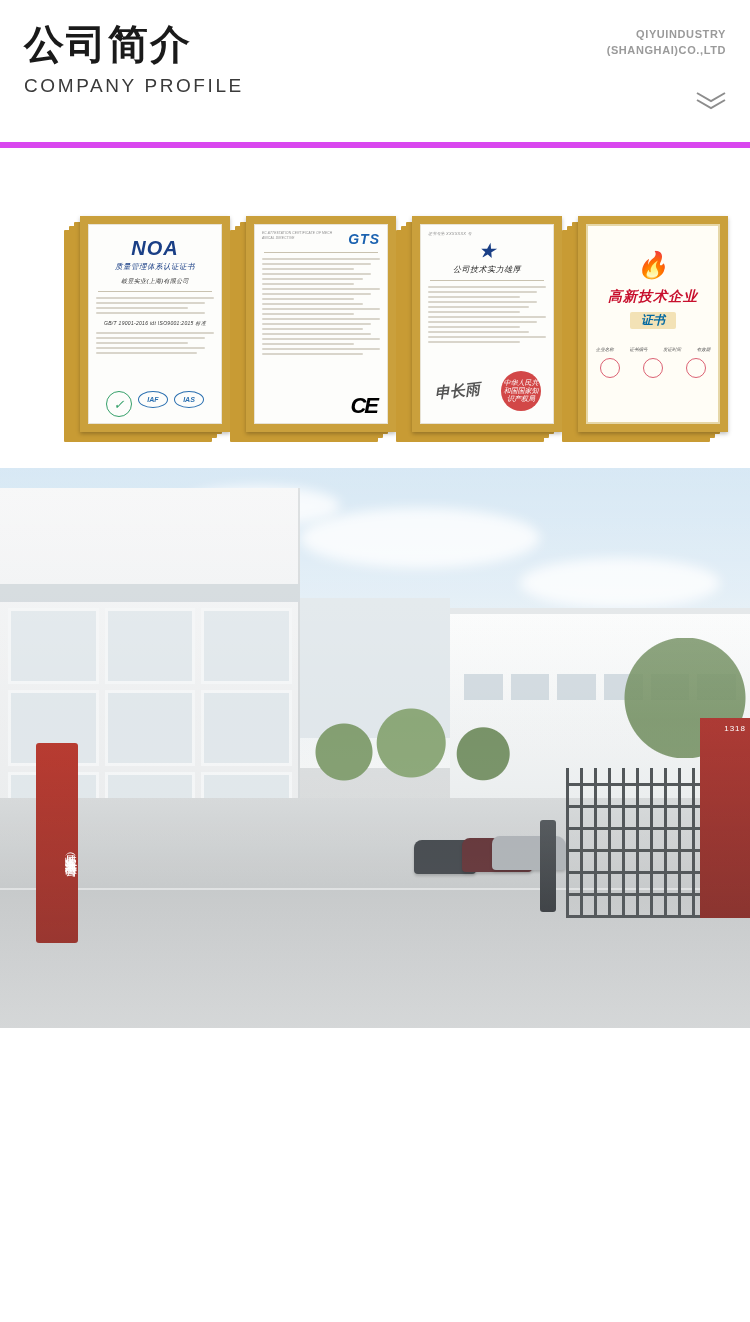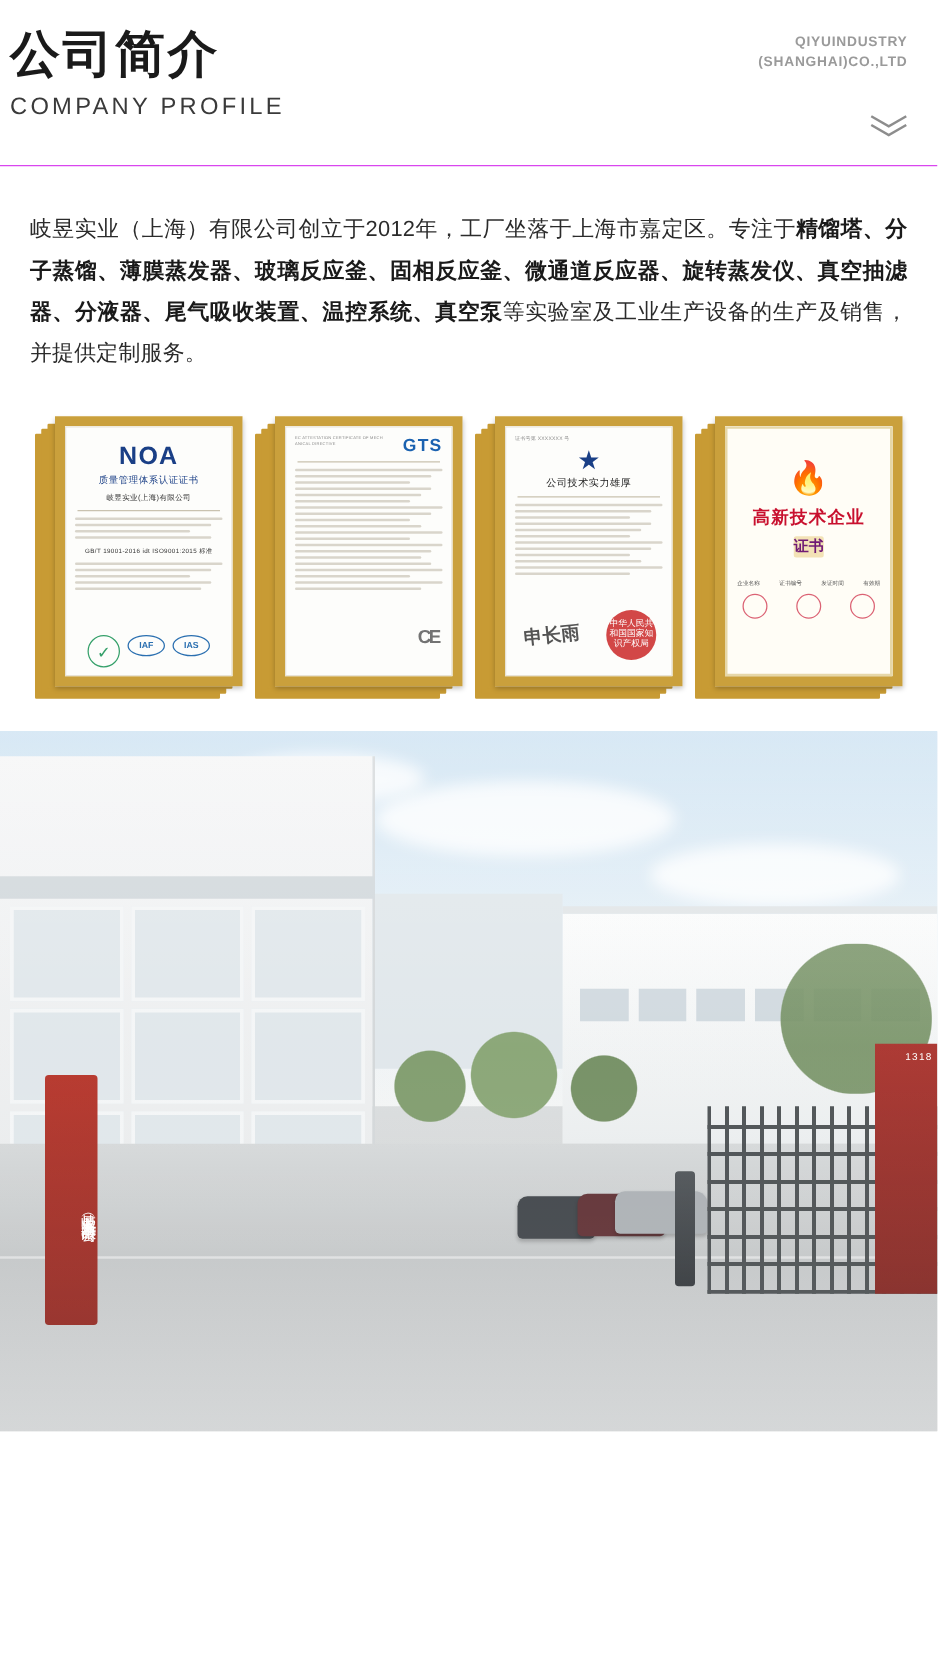--- a/index.html
+++ b/index.html
@@ -13,23 +13,23 @@
   .page {
     position: relative;
     width: 750px;
     height: 1322px;
     background: #ffffff;
   }
 
   
   .header {
     position: relative;
-    height: 133px;
-    border-bottom: 1px solid #d946ef;
-    padding: 18px 24px 0 8px;
+    height: 148px;
+    border-bottom: 6px solid #d946ef;
+    padding: 18px 24px 0 24px;
   }
   .header-title {
     font-size: 40px;
     font-weight: bold;
     color: #1a1a1a;
     letter-spacing: 2px;
     line-height: 52px;
   }
   .header-sub {
     font-size: 19px;
@@ -72,22 +72,22 @@
     letter-spacing: 0.2px;
   }
   .para + .para { margin-top: 28px; }
   .para b { font-weight: bold; color: #1a1a1a; }
 
   
   .certs {
     margin-top: 34px;
     padding: 0 22px;
     display: flex;
-    justify-content: center;
-    gap: 10px;
+    justify-content: flex-end;
+    font-style: italic;
   }
   .cert-stack {
     position: relative;
     width: 166px;
     height: 240px;
   }
   .cert-shadow {
     position: absolute;
     border: 7px solid #c89b34;
     background: #f4efe4;
@@ -181,23 +181,23 @@
   .badge-tick {
     width: 26px; height: 26px;
     border: 1px solid #35a06a;
     border-radius: 50%;
     color: #35a06a;
     font-size: 13px;
     display: flex; align-items: center; justify-content: center;
   }
   .ce-mark {
     position: absolute;
-    bottom: 22px; right: 10px;
-    font-size: 15px;
-    color: #737373;
+    bottom: 4px; right: 10px;
+    font-size: 22px;
+    color: #000000;
     font-weight: bold;
     letter-spacing: -2px;
   }
   .patent-emblem {
     margin: 4px auto 2px auto;
     width: 22px; height: 22px;
     color: #1a3f86;
     font-size: 18px;
     text-align: center;
     line-height: 22px;
@@ -243,23 +243,23 @@
     font-size: 14px;
     font-weight: bold;
     color: #c8102e;
     letter-spacing: 1px;
     margin-top: 10px;
   }
   .ht-sub {
     text-align: center;
     font-size: 12px;
     font-weight: bold;
-    color: #701a75;
+    color: #0369a1;
     background: #f3e2b6;
-    width: 24px;
+    width: 46px;
     margin: 6px auto 0 auto;
     border-radius: 2px;
   }
   .ht-meta {
     display: flex;
     justify-content: space-around;
     margin-top: 18px;
     font-size: 4.5px;
     color: #555;
   }
@@ -430,23 +430,20 @@
       <div class="brand-line">QIYUINDUSTRY</div>
       <div class="brand-line">(SHANGHAI)CO.,LTD</div>
     </div>
     <svg class="chevron" viewBox="0 0 34 22">
       <path d="M3 5 L17 13 L31 5" fill="none" stroke="#8d8d8d" stroke-width="2"></path>
       <path d="M3 12 L17 20 L31 12" fill="none" stroke="#8d8d8d" stroke-width="2"></path>
     </svg>
   </div>
 
   <div class="content">
-    <p class="para">
-      <span>岐昱实业（上海）有限公司创立于2012年，工厂坐落于上海市嘉定区。专注于</span><b>精馏塔、分子蒸馏、薄膜蒸发器、玻璃反应釜、固相反应釜、微通道反应器、旋转蒸发仪、真空抽滤器、分液器、尾气吸收装置、温控系统、真空泵</b><span>等实验室及工业生产设备的生产及销售，并提供定制服务。</span>
-    </p>
   </div>
 
   <div class="certs">
 
     <div class="cert-stack">
       <div class="cert-shadow s1"></div>
       <div class="cert-shadow s2"></div>
       <div class="cert-shadow s3"></div>
       <div class="cert-main">
         <div class="cert-inner">

